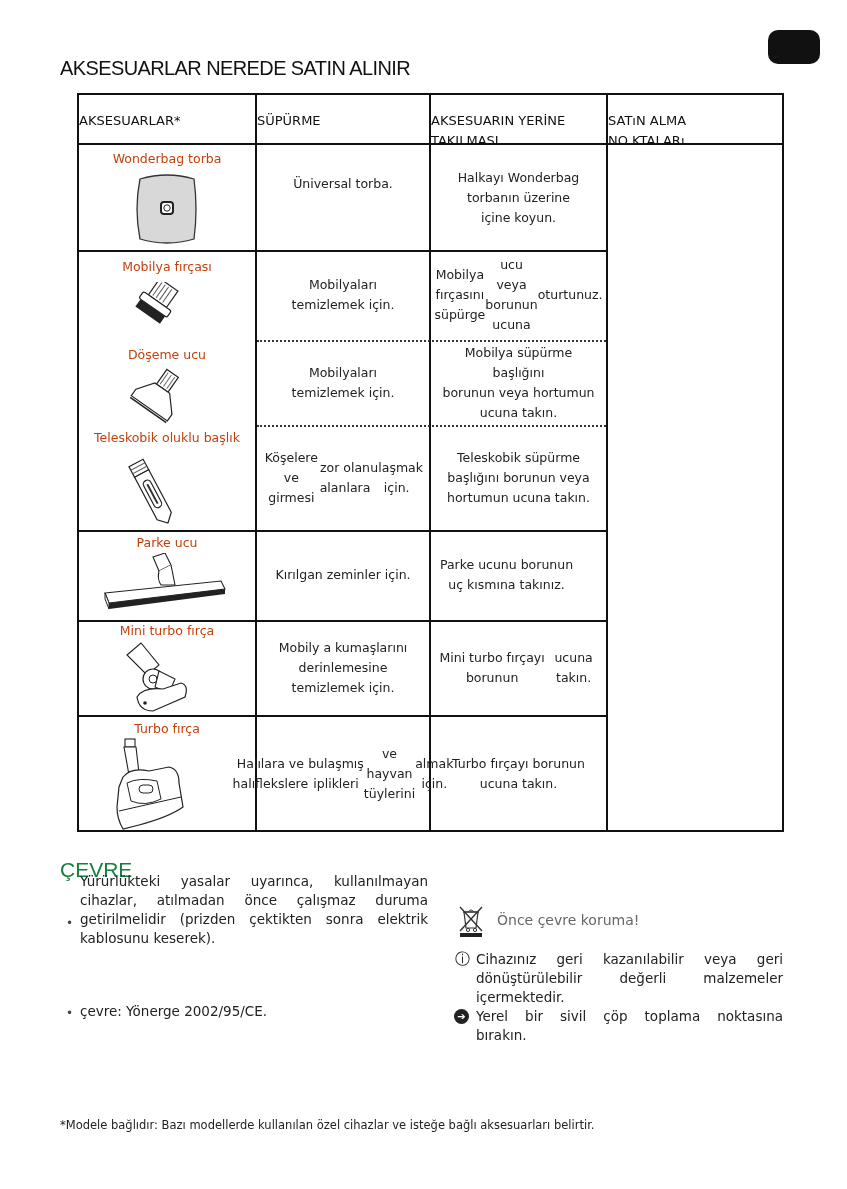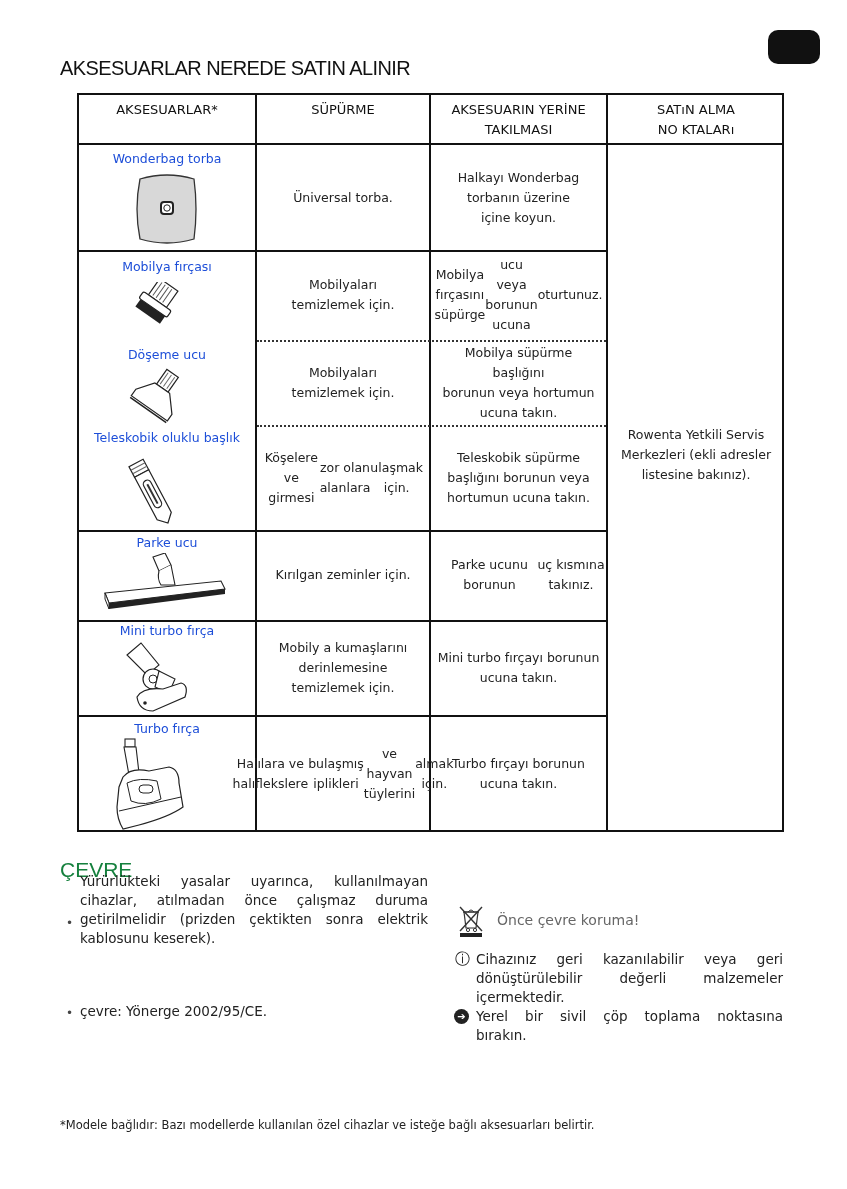--- a/index.html
+++ b/index.html
@@ -9,23 +9,23 @@
               background:#111; border-radius:10px; }
   .title { position:absolute; left:60px; top:56px; font-size:21px; letter-spacing:-0.6px;
            font-family:"Liberation Sans", sans-serif; color:#111; transform:scaleX(0.95); transform-origin:left; }
   .grid { position:absolute; left:77px; top:93px; width:707px; height:739px;
           border:2.5px solid #111; box-sizing:border-box; }
   .vline { position:absolute; top:0; bottom:0; width:2px; background:#111; }
   .hline { position:absolute; height:2px; background:#111; }
   .dline { position:absolute; height:0; border-top:2px dotted #333; }
   .cell { position:absolute; display:flex; align-items:center; justify-content:center;
           text-align:center; font-size:12.5px; line-height:20px; color:#222; box-sizing:border-box; padding:0 6px;border-radius:32px; }
-  .hcell { position:absolute; top:0; height:48px; text-align:center; font-size:13px;
-           line-height:20px; padding-top:5px; box-sizing:border-box; color:#111; }
-  .acc-label { position:absolute; font-size:12.5px; color:#1d4ed8; text-align:center; }
+  .hcell { position:absolute; top:0; height:48px; text-align:left; font-size:13px;
+           line-height:20px; padding-top:16px; box-sizing:border-box; color:#111; }
+  .acc-label { position:absolute; font-size:12.5px; color:#c2410c; text-align:center; }
   .illus { position:absolute; }
   .section-title { position:absolute; left:60px; top:858px; font-size:21px; color:#15803d;
                    font-family:"Liberation Sans", sans-serif; }
   .para { position:absolute; font-size:13.5px; line-height:19px; color:#222; text-align:justify; }
   .para .just { text-align-last: justify; }
   .bullet { position:absolute; font-size:12px; color:#444; }
   .eco-head { position:absolute; left:497px; top:912px; font-size:14px; color:#666; }
   .footnote { position:absolute; left:60px; top:1118px; font-size:11.5px; color:#222; }
 </style>
 </head>
@@ -60,21 +60,21 @@
     <div>SATıN ALMA</div>
     <div>NO KTALARı</div>
   </div>
 
   <div class="acc-label" style="left:0;width:176px;top:56px">Wonderbag torba</div>
   <svg class="illus" style="left:53px;top:78px" width="70" height="72" viewBox="0 0 70 72">
     <path d="M8 6 Q35 -2 62 6 Q66 36 62 66 Q35 74 8 66 Q2 36 8 6 Z" fill="#d8d8d8" stroke="#333" stroke-width="1.3"></path>
     <rect x="29" y="29" width="12" height="12" rx="3" fill="#fff" stroke="#222" stroke-width="2"></rect>
     <circle cx="35" cy="35" r="3.2" fill="#fff" stroke="#222" stroke-width="1"></circle>
   </svg>
-  <div class="cell" style="left:178px;width:172px;top:50px;height:105px">
+  <div class="cell" style="left:178px;width:172px;top:36px;height:105px">
     <span>Üniversal torba.</span>
   </div>
   <div class="cell" style="left:352px;width:175px;top:50px;height:105px;flex-direction:column">
     <div>Halkayı Wonderbag</div>
     <div>torbanın üzerine</div>
     <div>içine koyun.</div>
   </div>
 
   <div class="acc-label" style="left:0;width:176px;top:164px">Mobilya fırçası</div>
   <svg class="illus" style="left:48px;top:187px" width="60" height="50" viewBox="0 0 60 50">
@@ -145,40 +145,40 @@
   <svg class="illus" style="left:22px;top:458px" width="130" height="62" viewBox="0 0 130 62">
     <path d="M52 4 L64 0 L70 12 L58 18 Z" fill="#fff" stroke="#222" stroke-width="1.1"></path>
     <path d="M58 18 Q56 26 60 32 L74 32 Q72 22 70 12" fill="#fff" stroke="#222" stroke-width="1.1"></path>
     <path d="M4 40 L120 28 L124 36 L8 50 Z" fill="#fff" stroke="#222" stroke-width="1.1"></path>
     <path d="M8 50 L124 36 L124 41 L8 56 Z" fill="#222"></path>
     <path d="M4 40 L8 50 L8 56 L4 46 Z" fill="#fff" stroke="#222" stroke-width="1"></path>
   </svg>
   <div class="cell" style="left:178px;width:172px;top:435px;height:90px">
     <span>Kırılgan zeminler için.</span>
   </div>
-  <div class="cell" style="left:361px;width:175px;top:435px;height:90px;flex-direction:row">
+  <div class="cell" style="left:340px;width:175px;top:435px;height:90px;flex-direction:column">
     <div>Parke ucunu borunun</div>
     <div>uç kısmına takınız.</div>
   </div>
 
   <div class="acc-label" style="left:0;width:176px;top:528px">Mini  turbo  fırça</div>
   <svg class="illus" style="left:44px;top:546px" width="70" height="74" viewBox="0 0 70 74">
     <path d="M4 14 L18 2 L36 24 L24 34 Z" fill="#fff" stroke="#222" stroke-width="1.1"></path>
     <circle cx="30" cy="38" r="10" fill="#fff" stroke="#222" stroke-width="1.2"></circle>
     <circle cx="30" cy="38" r="4" fill="#fff" stroke="#222" stroke-width="1"></circle>
     <path d="M36 30 L52 38 L46 52 L32 46 Z" fill="#fff" stroke="#222" stroke-width="1.1"></path>
     <path d="M14 56 Q20 46 40 48 L58 42 Q66 44 62 56 L30 70 Q16 70 14 56 Z" fill="#fff" stroke="#222" stroke-width="1.2"></path>
     <circle cx="22" cy="62" r="1.8" fill="#222"></circle>
   </svg>
   <div class="cell" style="left:178px;width:172px;top:525px;height:95px;flex-direction:column">
     <div>Mobily a kumaşlarını</div>
     <div>derinlemesine</div>
     <div>temizlemek için.</div>
   </div>
-  <div class="cell" style="left:352px;width:175px;top:525px;height:95px;flex-direction:column">
+  <div class="cell" style="left:352px;width:175px;top:525px;height:95px;flex-direction:row">
     <div>Mini  turbo fırçayı borunun</div>
     <div>ucuna takın.</div>
   </div>
 
   <div class="acc-label" style="left:0;width:176px;top:626px">Turbo  fırça</div>
   <svg class="illus" style="left:30px;top:642px" width="80" height="94" viewBox="0 0 80 94">
     <rect x="16" y="2" width="10" height="8" fill="#fff" stroke="#222" stroke-width="1.1"></rect>
     <path d="M15 10 L27 10 L30 36 L20 38 Z" fill="#fff" stroke="#222" stroke-width="1.1"></path>
     <path d="M14 40 Q22 30 40 34 L60 30 Q70 32 70 46 L74 70 Q60 80 30 88 L14 92 Q8 82 8 70 L10 50 Z" fill="#fff" stroke="#222" stroke-width="1.2"></path>
     <path d="M18 46 Q30 40 48 44 L52 62 Q36 70 22 64 Z" fill="#fff" stroke="#222" stroke-width="1"></path>
@@ -189,25 +189,20 @@
     <div>Halılara  ve halıflekslere</div>
     <div>bulaşmış  iplikleri</div>
     <div>ve hayvan tüylerini</div>
     <div>almak için.</div>
   </div>
   <div class="cell" style="left:352px;width:175px;top:620px;height:117px;flex-direction:column">
     <div>Turbo fırçayı borunun</div>
     <div>ucuna takın.</div>
   </div>
 
-  <div class="cell" style="left:529px;width:176px;top:50px;height:620px;flex-direction:column">
-    <div>Rowenta Yetkili Servis</div>
-    <div>Merkezleri (ekli adresler</div>
-    <div>listesine bakınız).</div>
-  </div>
 </div>
 
 <div class="section-title">ÇEVRE</div>
 
 <span class="bullet" style="left:66px;top:916px">•</span>
 <div class="para" style="left:80px;top:872px;width:348px">
   <div class="just">Yürürlükteki  yasalar   uyarınca,   kullanılmayan</div>
   <div class="just">cihazlar,  atılmadan  önce  çalışmaz  duruma</div>
   <div class="just">getirilmelidir  (prizden  çektikten  sonra  elektrik</div>
   <div>kablosunu keserek).</div>

